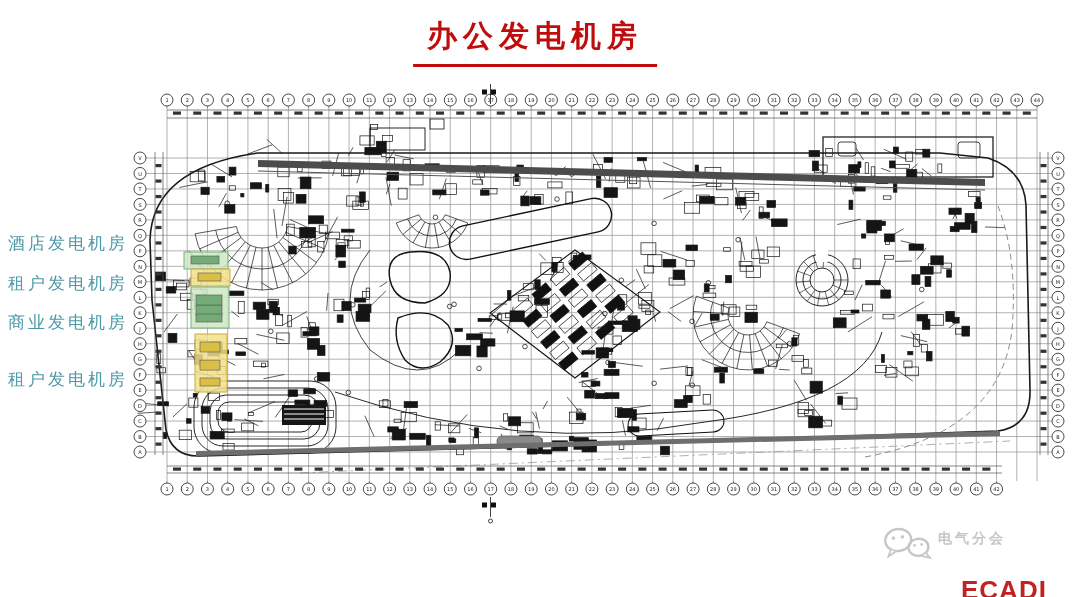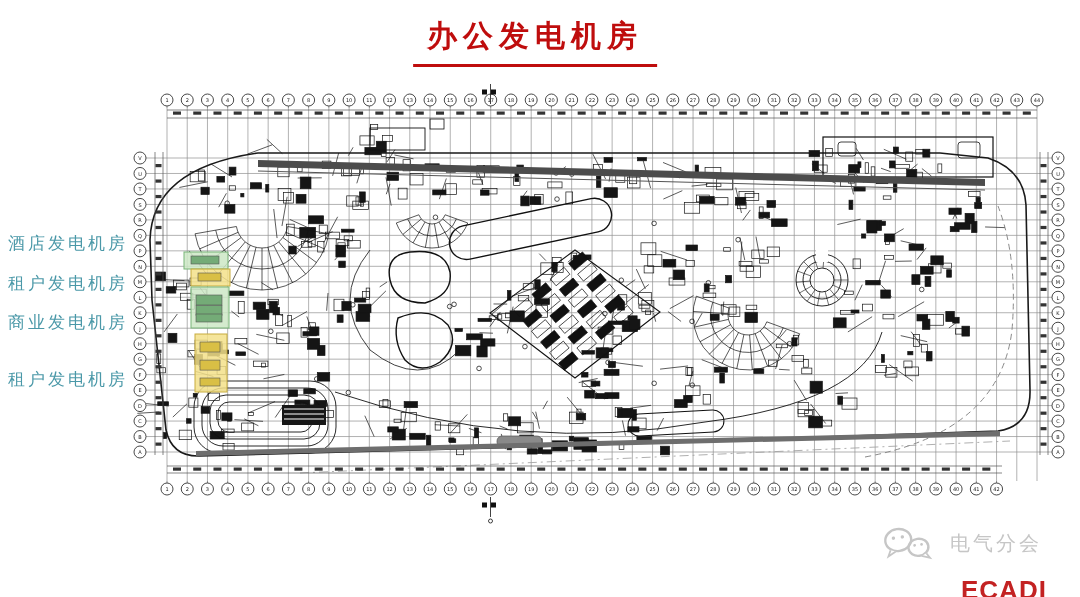--- a/index.html
+++ b/index.html
@@ -3,21 +3,21 @@
 <meta charset="utf-8">
 <style>
   html,body{margin:0;padding:0;background:#ffffff;}
   .slide{position:relative;width:1080px;height:597px;background:#ffffff;overflow:hidden;
          font-family:"Liberation Sans","DejaVu Sans",sans-serif;}
   .page-title{position:absolute;top:16px;left:50%;transform:translateX(-52%);
               font-size:30px;font-weight:bold;letter-spacing:6px;
               padding:0 14px 7px 14px;border-bottom:3px solid currentColor;white-space:nowrap;}
   .plan-label{position:absolute;left:8px;font-size:17px;letter-spacing:3px;font-weight:500;white-space:nowrap;}
   #plan-svg{position:absolute;left:0;top:0;}
-  .brand-cn{position:absolute;top:530px;left:938px;font-size:20px;letter-spacing:3px;font-weight:400;margin-left:12px;}
+  .brand-cn{position:absolute;top:530px;left:938px;font-size:14px;letter-spacing:3px;font-weight:700;}
   .brand-en{position:absolute;top:551px;left:961px;font-size:26px;font-weight:800;letter-spacing:1px;}
   .wechat-icon{position:absolute;left:880px;top:521px;}
 </style>
 </head>
 <body>
 
 <div class="slide">
 
   <svg id="plan-svg" width="1080" height="597" viewBox="0 0 1080 597">
       <line x1="167" y1="108" x2="167" y2="481" stroke="#909090" stroke-width="0.7"></line>

